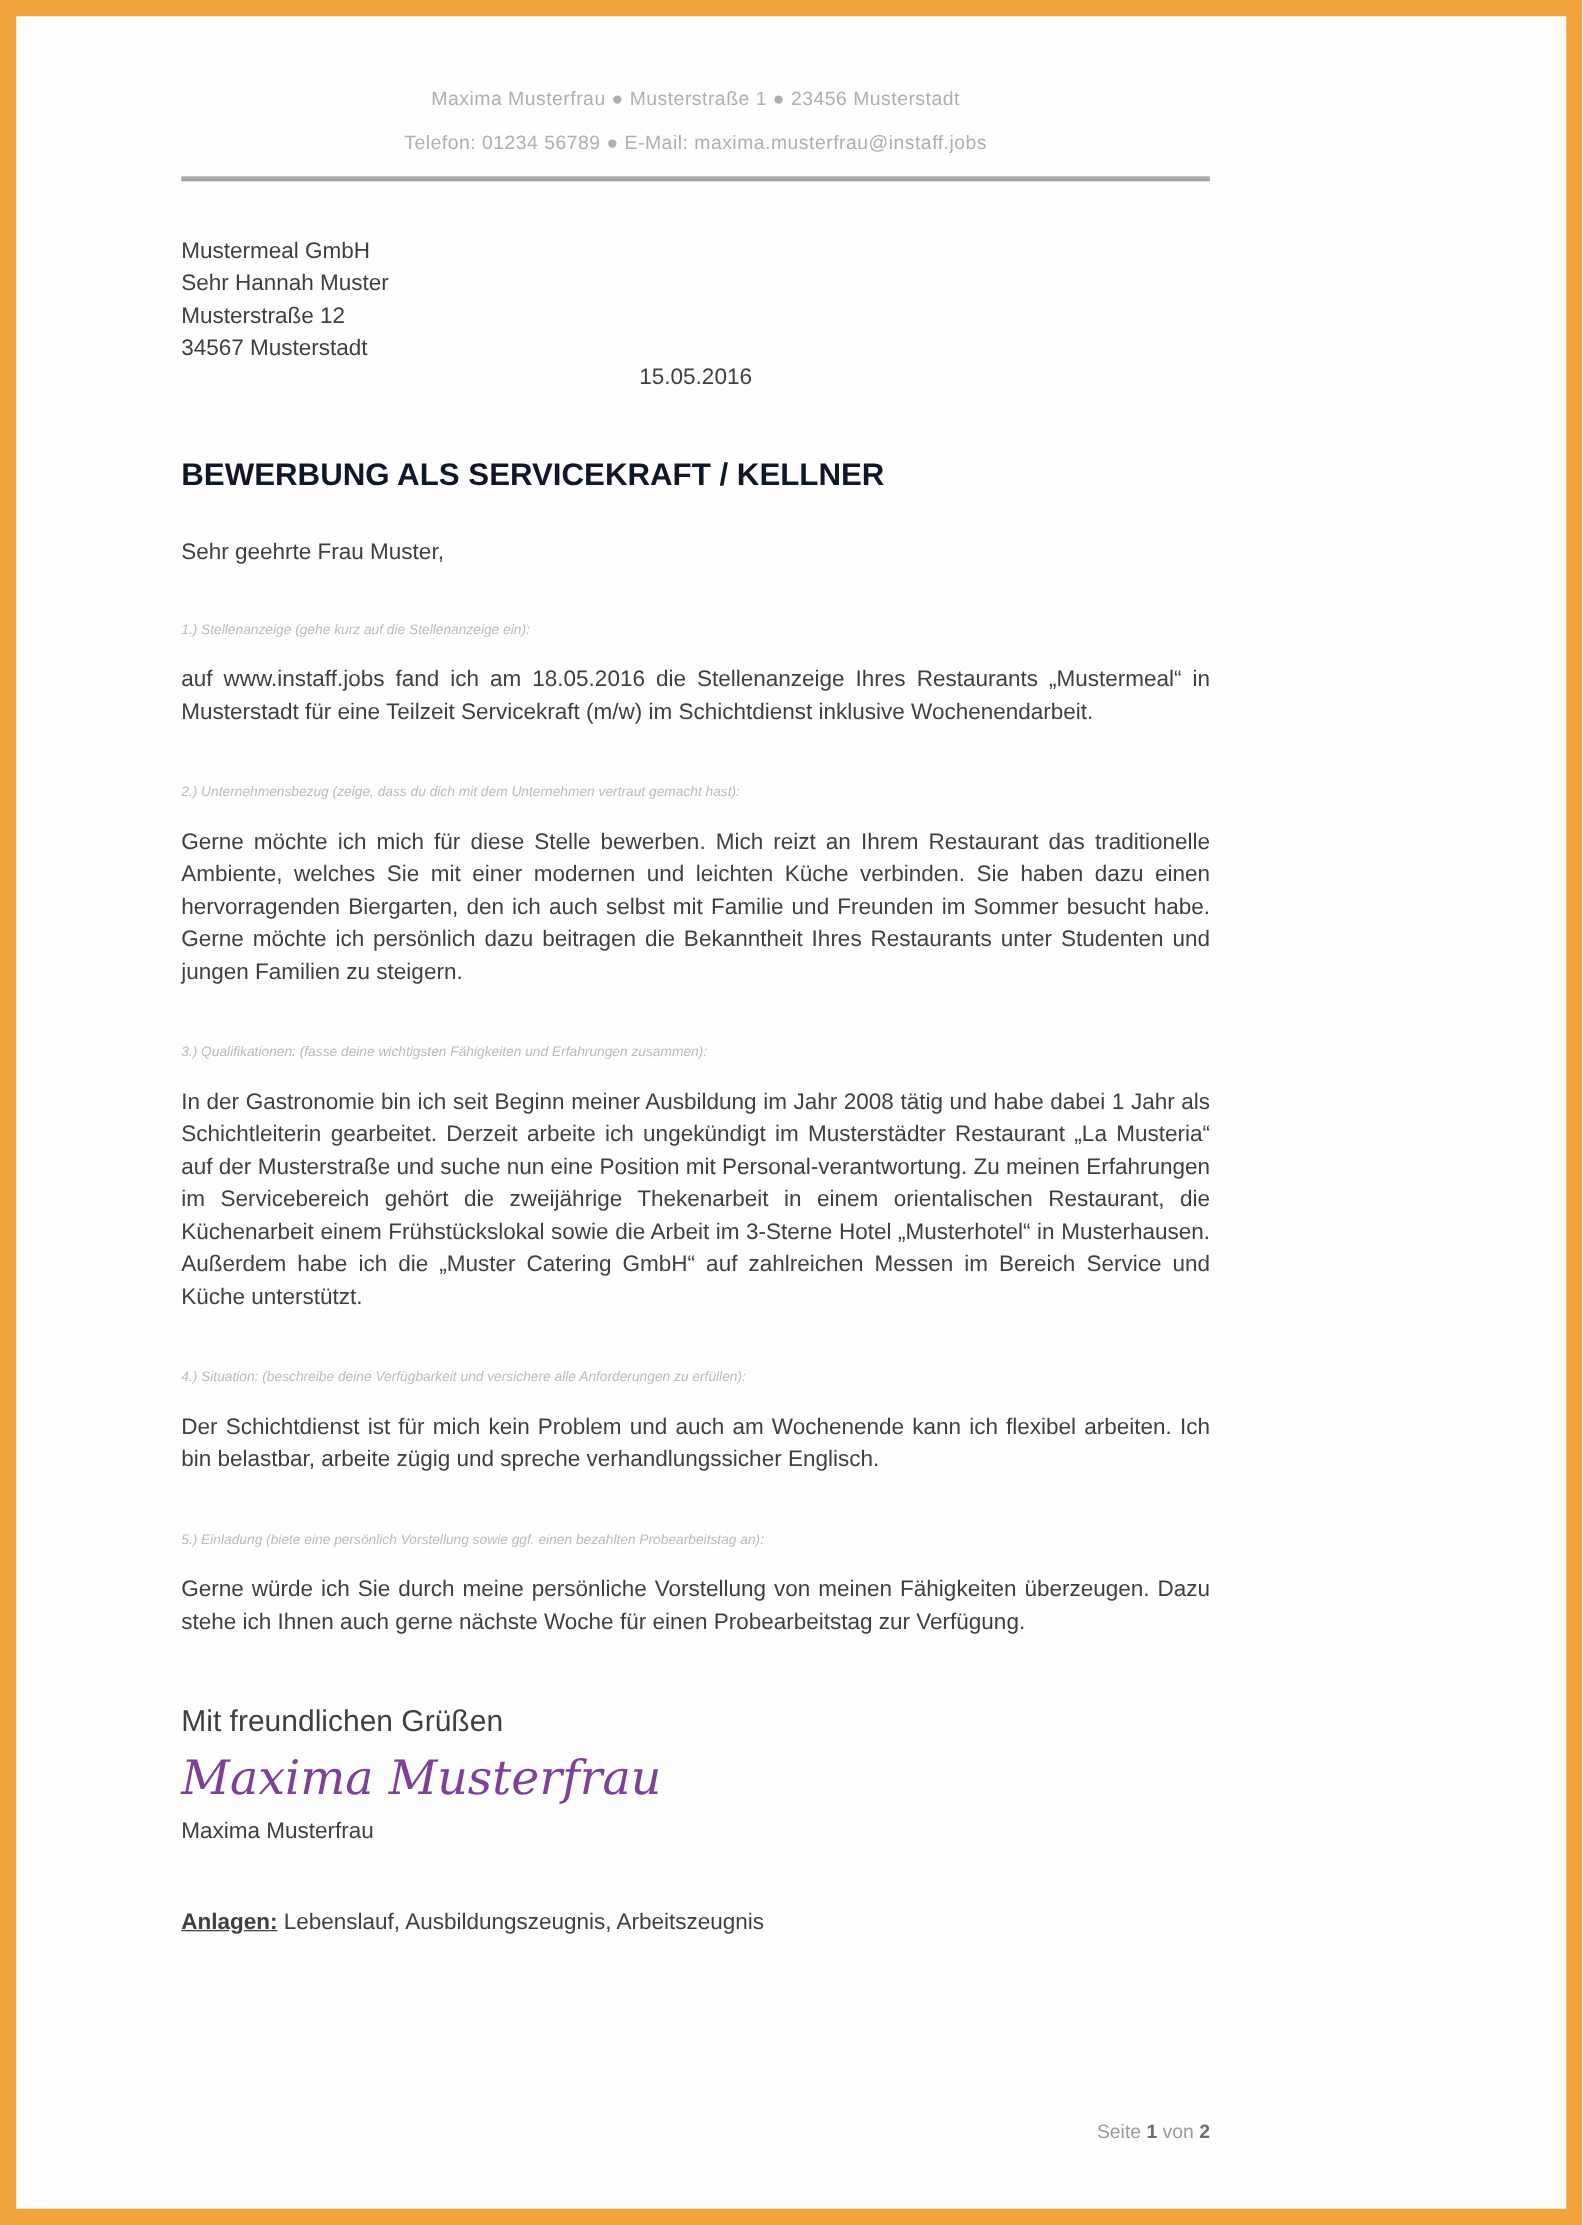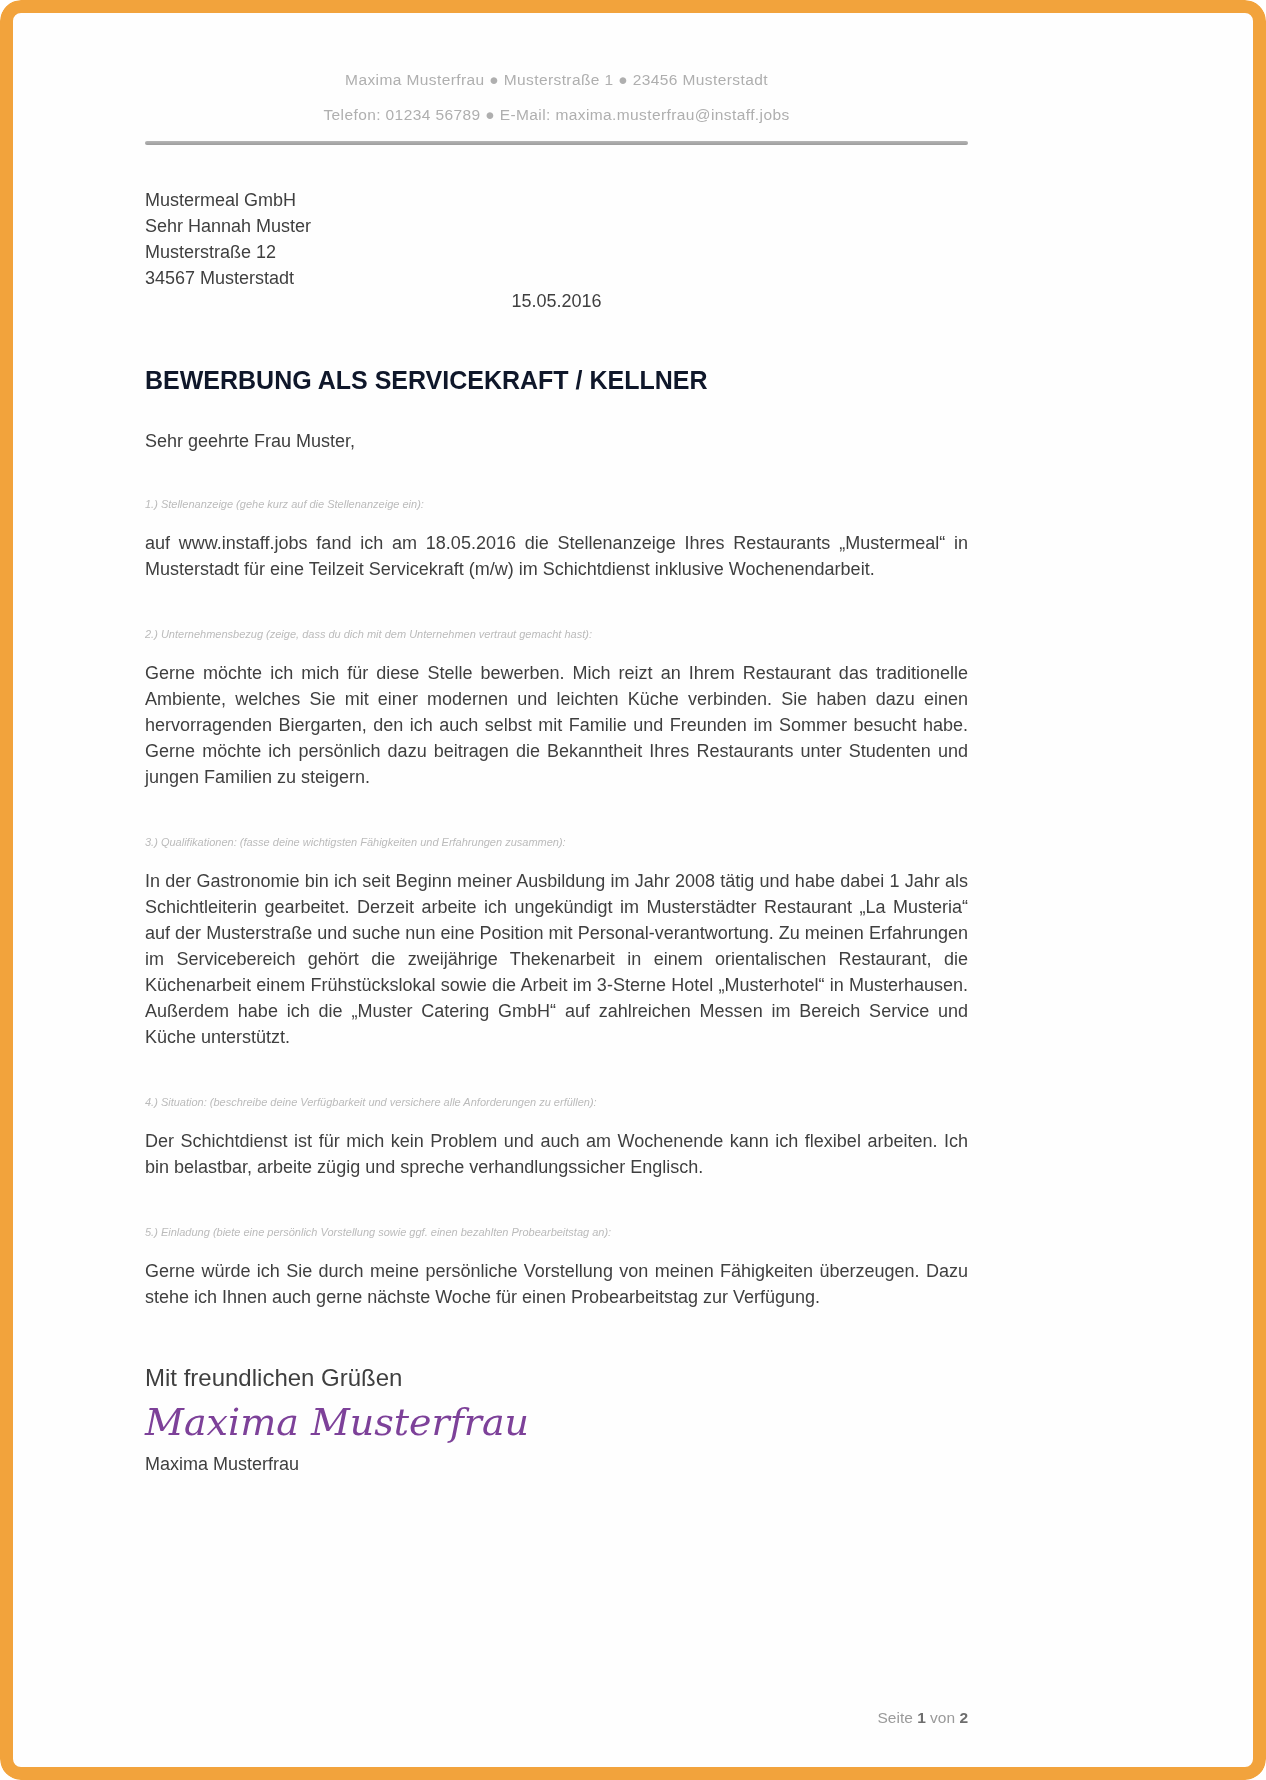--- a/index.html
+++ b/index.html
@@ -2,21 +2,21 @@
 <html lang="de" style="--border: #F2A33C; --header-text: #AFAFAF; --section-heading: #BBBBBB; --body-text: #3F3F3F; --signature: #7D4199;"><head>
 <meta charset="utf-8">
 <style>
   :root{
     --border:#F2A33C;
     --header-text:#AFAFAF;
     --section-heading:#BBBBBB;
     --body-text:#3F3F3F;
     --signature:#7D4199;
   }
-  *{ box-sizing:border-box;border-radius:21px; }
+  *{ box-sizing:border-box; }
   html,body{ margin:0; padding:0; background:#ffffff; }
   body{
     width:1266px; height:1780px;
     font-family:"Liberation Sans", sans-serif;
     color:var(--body-text);
   }
   .page{
     position:relative;
     width:1266px; height:1780px;
     border:13px solid var(--border);
@@ -94,21 +94,21 @@
     font-size:18px;
   }
   .attachments .label{
     text-decoration:underline;
     font-weight:bold;
   }
   
   .footer{
     position:absolute;
     right:285px;
-    bottom:40px;
+    bottom:52px;
     font-size:15.5px;
     color:#9a9a9a;
   }
   .footer .pagenum{
     font-weight:bold;
     color:#6e6e6e;
   }
 </style>
 </head>
 <body>
@@ -159,16 +159,17 @@
     <h2 class="section-heading">5.) Einladung (biete eine persönlich Vorstellung sowie ggf. einen bezahlten Probearbeitstag an):</h2>
     <p class="section-body">Gerne würde ich Sie durch meine persönliche Vorstellung von meinen Fähigkeiten überzeugen. Dazu stehe ich Ihnen auch gerne nächste Woche für einen Probearbeitstag zur Verfügung.</p>
   </div>
 
   <p class="closing">Mit freundlichen Grüßen</p>
 
   <p class="signature-script">Maxima Musterfrau</p>
 
   <p class="signature-printed">Maxima Musterfrau</p>
 
+  <p class="attachments"><span class="label">Anlagen:</span><span> Lebenslauf, Ausbildungszeugnis, Arbeitszeugnis</span></p>
 
   <div class="footer"><span>Seite </span><span class="pagenum">1</span><span> von </span><span class="pagenum">2</span></div>
 
 </div>
 
 </body></html>

